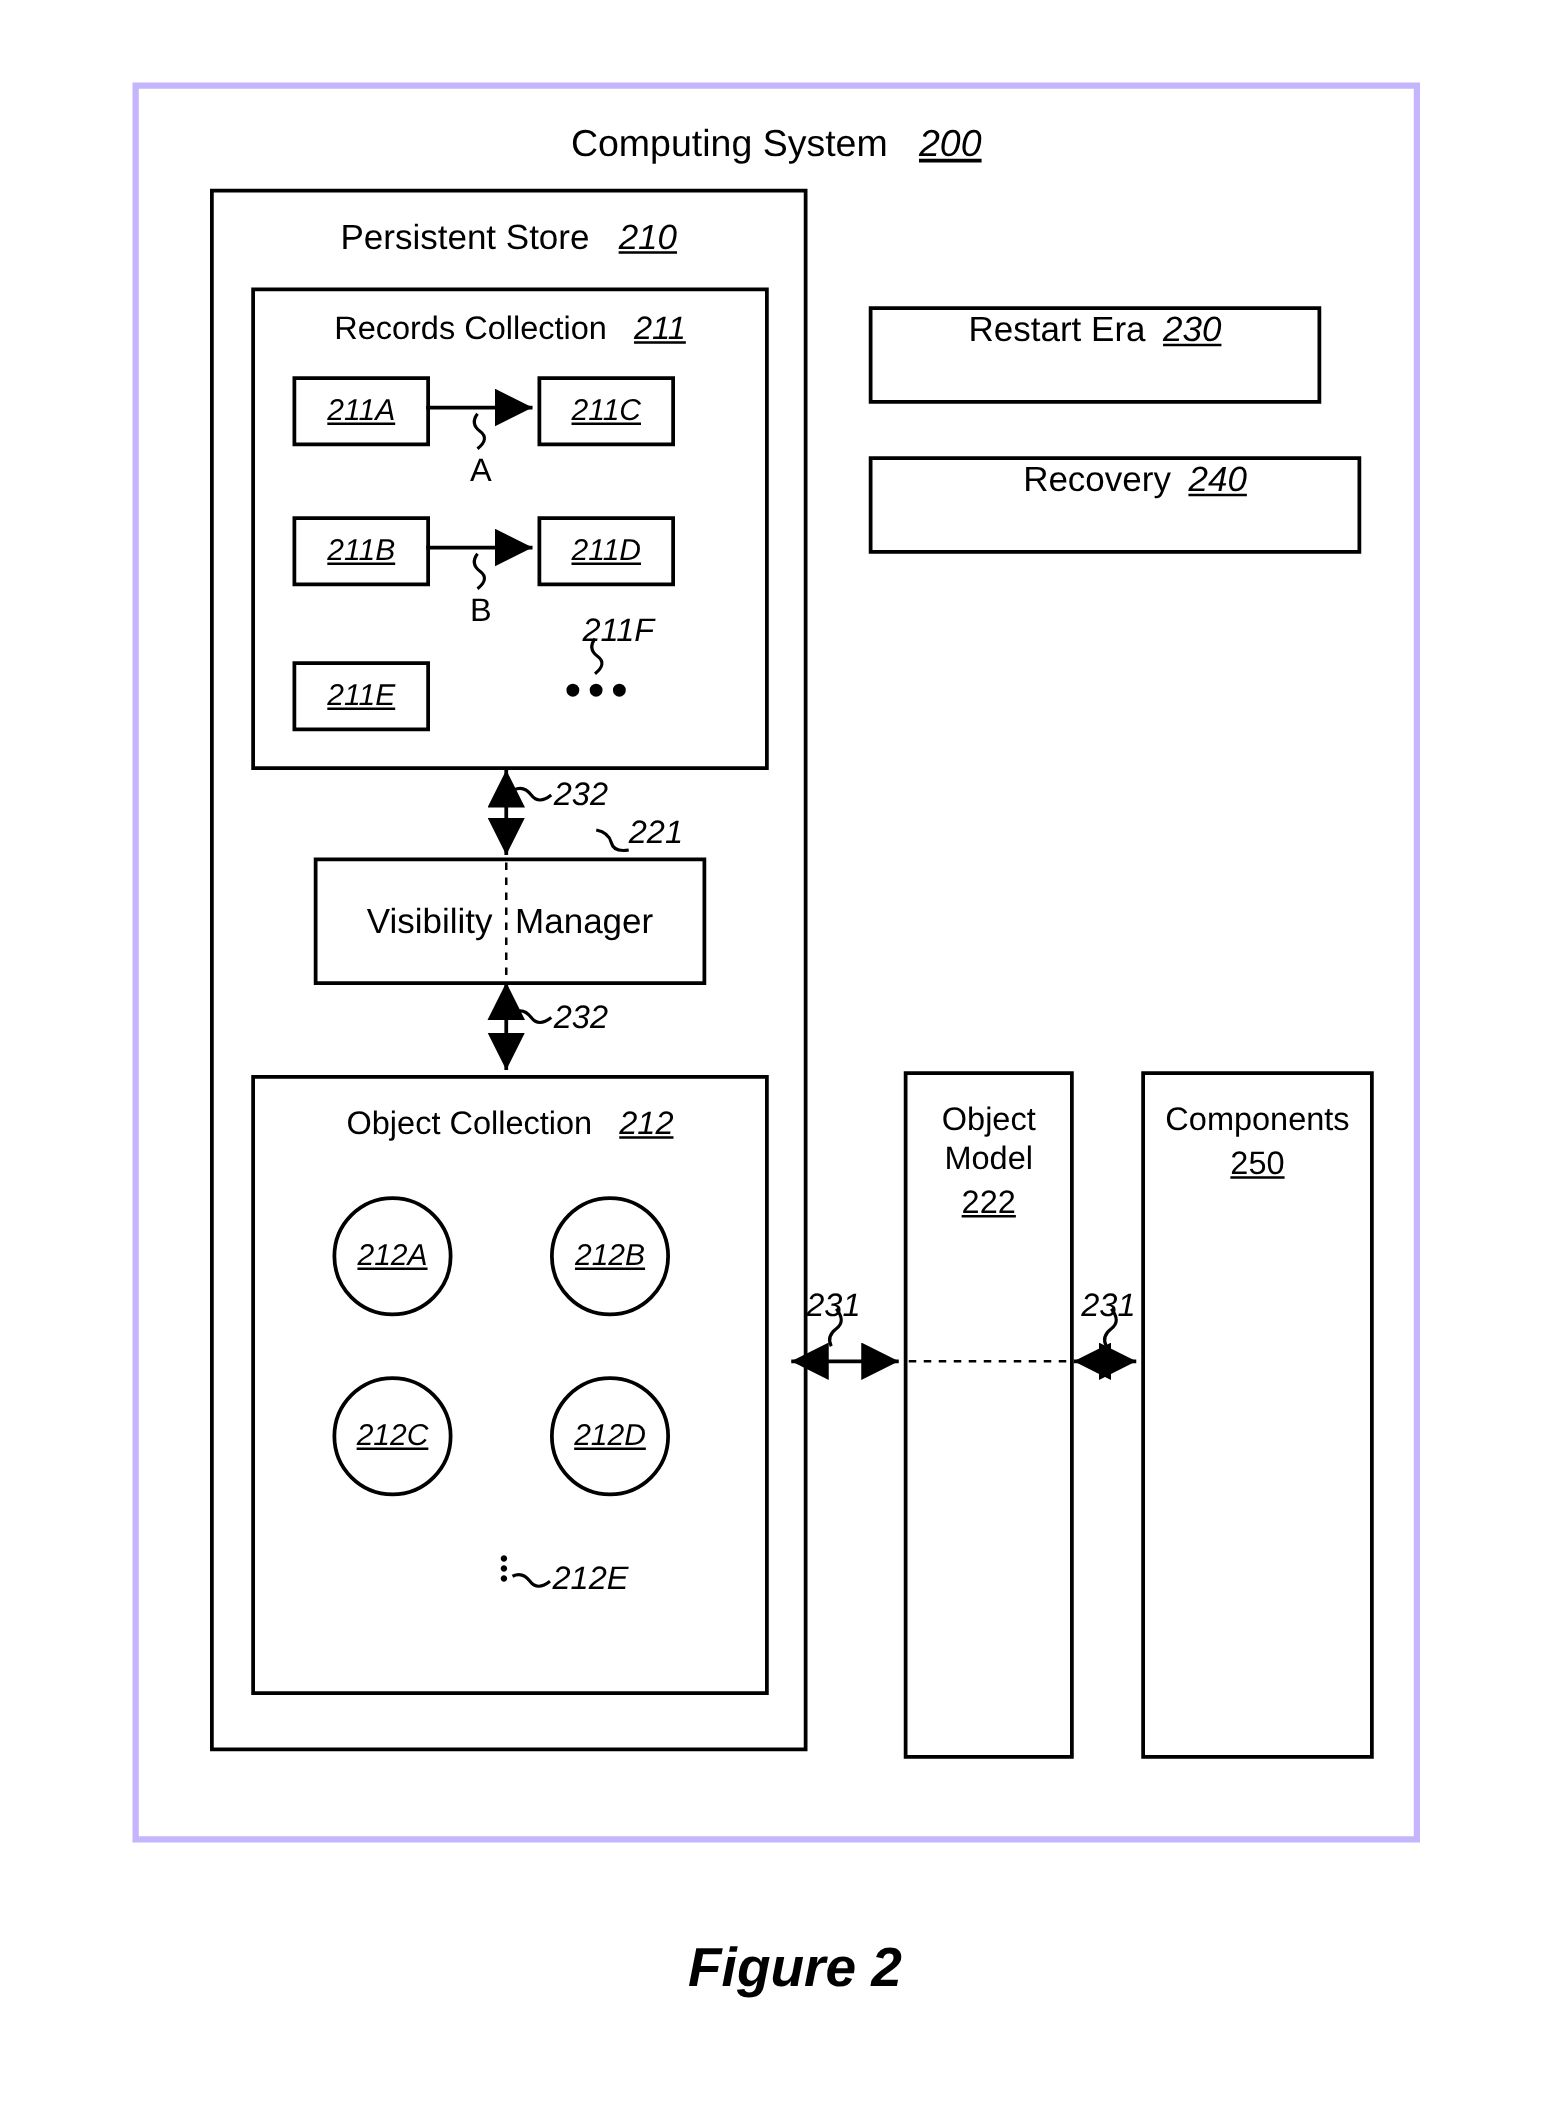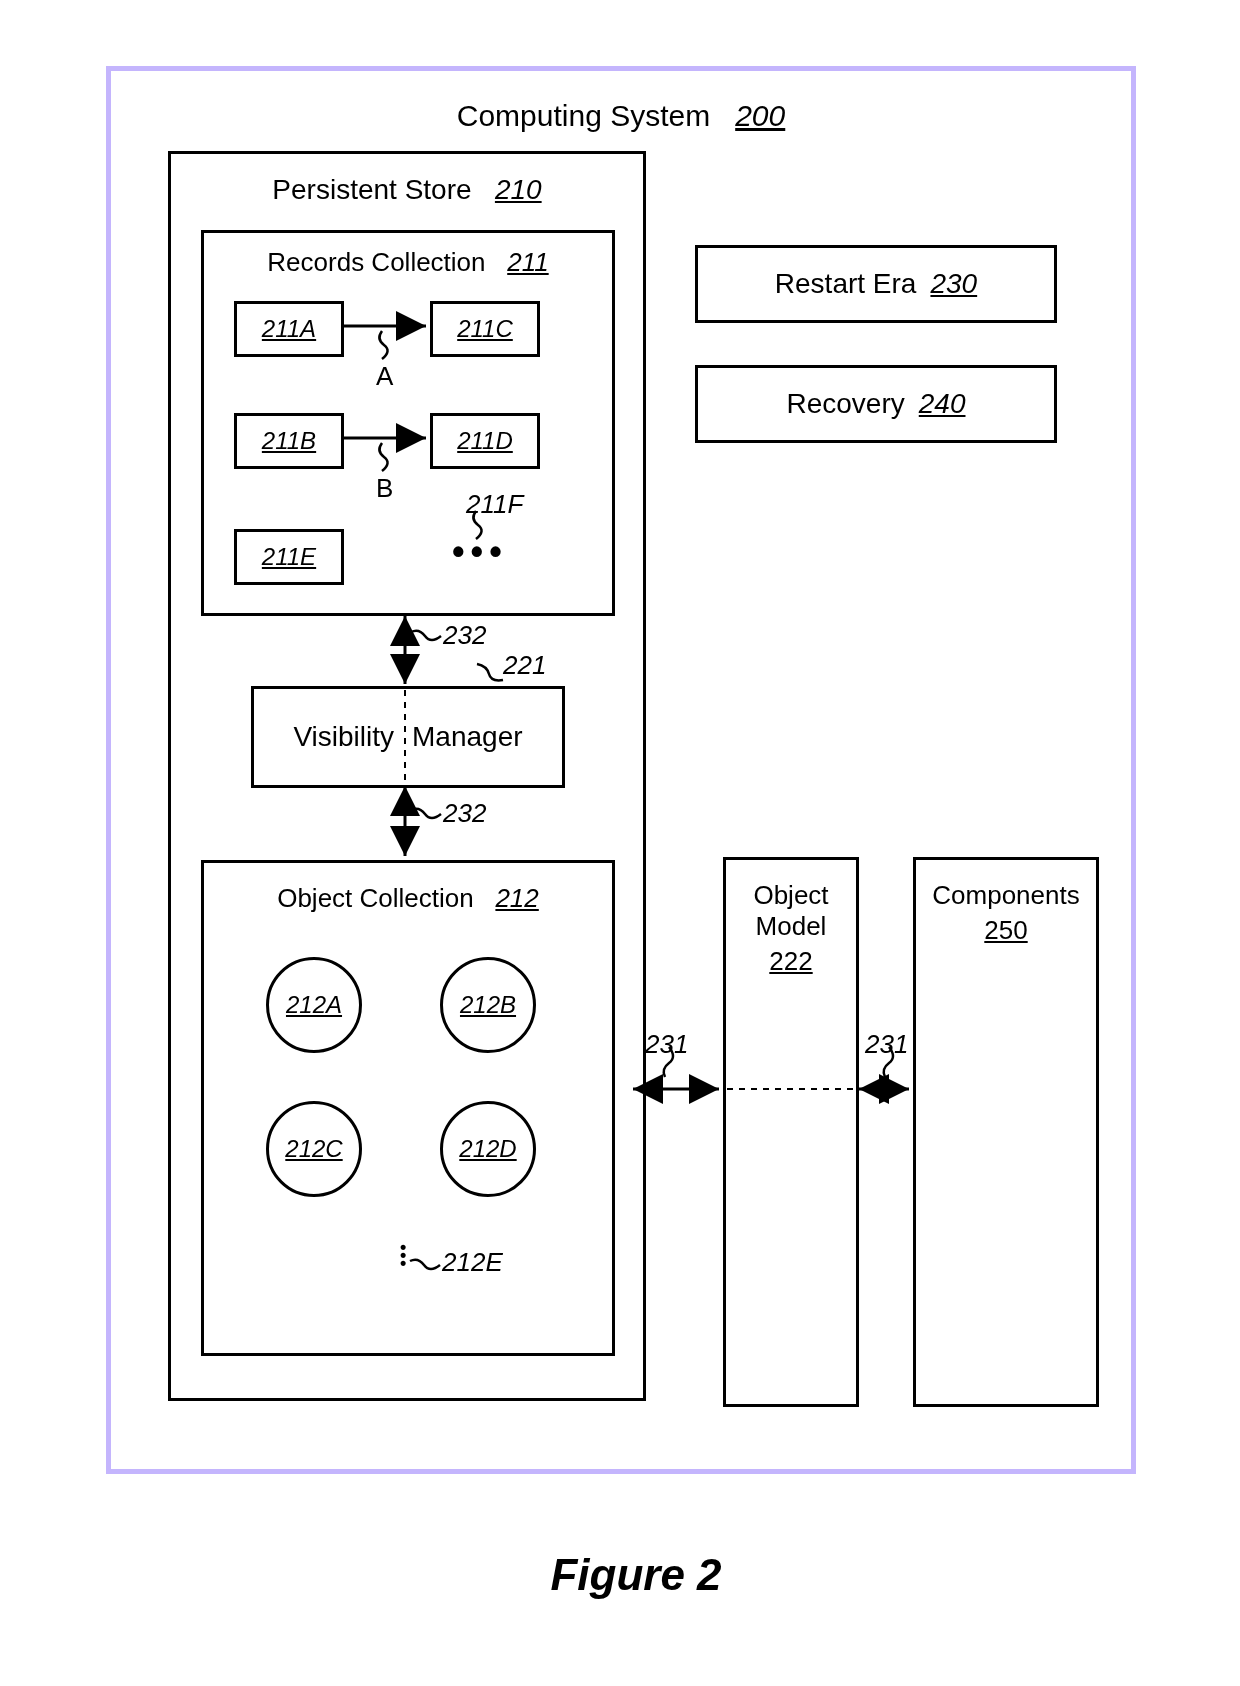--- a/index.html
+++ b/index.html
@@ -92,21 +92,21 @@
     width: 90px; height: 90px;
     border: 3px solid #000;
     border-radius: 50%;
     display:flex; align-items:center; justify-content:center;
     font-size: 24px; font-style: italic; text-decoration: underline;
   }
   .right-box {
     position:absolute;
     border: 3px solid #000;
     text-align:center;
-    display:flex; align-items:center; justify-content:center;
+    display:flex; justify-content:center;
     font-size: 28px;
   }
   .right-box .lbl { margin-right: 14px;}
   .right-box .num { text-decoration: underline; font-style: italic;}
   .tall-box {
     position:absolute;
     border: 3px solid #000;
     text-align:center;
     font-size: 26px;
     padding-top: 20px;
@@ -219,21 +219,21 @@
         <path d="M206 398 q 8 -4 14 4 q 6 8 16 0" stroke="#000" stroke-width="2.5" fill="none"></path>
       </svg>
       <div class="ann" style="left:238px; top:384px;">212E</div>
     </div>
   </div>
 
   <div class="right-box" style="left:584px; top:174px; width:356px; height:72px;">
     <span class="lbl">Restart  Era</span>
     <span class="num">230</span>
   </div>
-  <div class="right-box" style="left:584px; top:294px; width:356px; height:72px;">
+  <div class="right-box" style="left:584px; top:294px; width:356px; height:72px;padding-left:32px;">
     <span class="lbl">Recovery</span>
     <span class="num">240</span>
   </div>
 
   <div class="tall-box" style="left:612px; top:786px; width:130px; height:524px;">
     <div>Object</div>
     <div>Model</div>
     <span class="num">222</span>
   </div>
 

